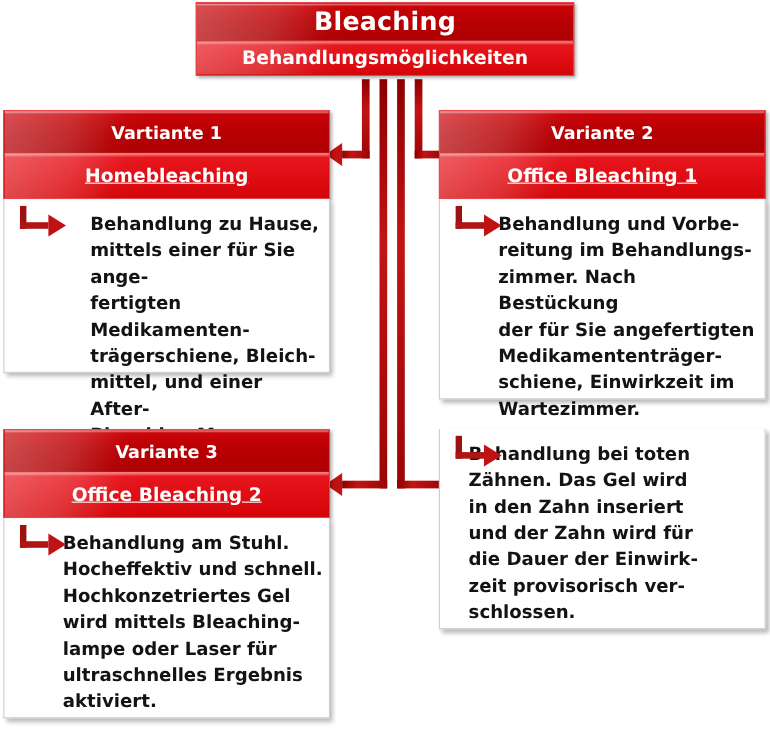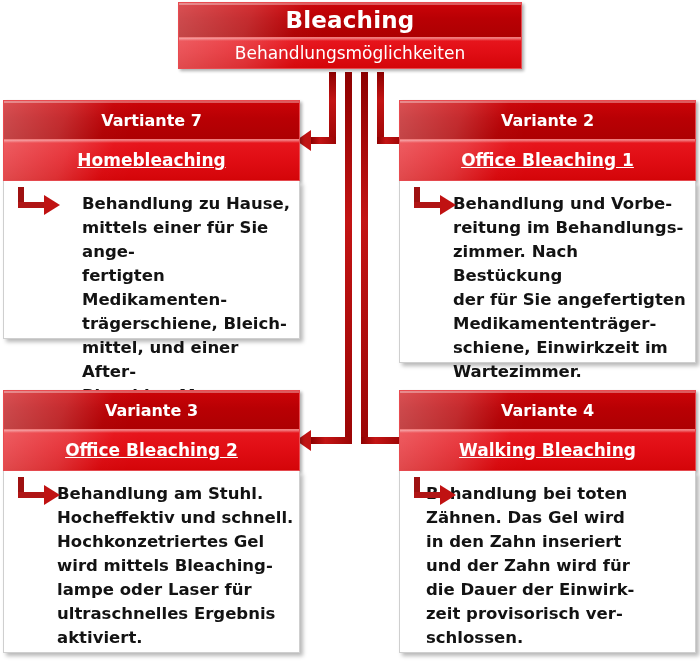--- a/index.html
+++ b/index.html
@@ -69,21 +69,21 @@
   .body p{
     margin:0;
     color:#131313;
     font-weight:bold;
     white-space:pre-line;
   }
 
   
   #title-card .row1{height:34px;font-size:23px;letter-spacing:.2px;}
   #title-card .row2{height:30px;font-size:17px;font-weight:normal;}
-  #title-card .row2 .label{font-weight:normal;}
+  #title-card .row2 .label{font-weight:bold;}
 
   
   .vcard .row1{height:38px;font-size:16px;}
   .vcard .row2{height:40px;font-size:17px;text-decoration:underline;}
 
   .arrow-in{position:absolute;}
 </style>
 </head>
 <body>
 
@@ -135,21 +135,21 @@
       </div>
       <div class="row2">
         <span class="label">Behandlungsmöglichkeiten</span>
       </div>
     </div>
   </div>
 
   <div class="card vcard" id="variant-1" style="left:3px;top:100px;width:297px;">
     <div class="hdr">
       <div class="row1">
-        <span class="label">Vartiante 7</span>
+        <span class="label">Vartiante 1</span>
       </div>
       <div class="row2">
         <span class="label">Homebleaching</span>
       </div>
     </div>
     <div class="body" style="height:158px;padding:11px 8px 8px 78px;">
       <svg class="arrow-in" style="left:14px;top:6px;" width="44" height="34" viewBox="0 0 44 34">
         <rect x="0" y="0" width="6" height="21" fill="#9e1111"></rect>
         <rect x="0" y="15" width="26" height="6" fill="#b01515"></rect>
         <polygon points="26,8 26,28 42,18" fill="#c01212"></polygon>
@@ -207,28 +207,20 @@
 Hocheffektiv und schnell.
 Hochkonzetriertes Gel
 wird mittels Bleaching-
 lampe oder Laser für
 ultraschnelles Ergebnis
 aktiviert.</p>
     </div>
   </div>
 
   <div class="card vcard" id="variant-4" style="left:399px;top:390px;width:297px;">
-    <div class="hdr">
-      <div class="row1">
-        <span class="label">Variante 4</span>
-      </div>
-      <div class="row2">
-        <span class="label">Walking Bleaching</span>
-      </div>
-    </div>
     <div class="body" style="height:182px;padding:11px 4px 8px 26px;">
       <svg class="arrow-in" style="left:14px;top:6px;" width="44" height="34" viewBox="0 0 44 34">
         <rect x="0" y="0" width="6" height="21" fill="#9e1111"></rect>
         <rect x="0" y="15" width="26" height="6" fill="#b01515"></rect>
         <polygon points="26,8 26,28 42,18" fill="#c01212"></polygon>
       </svg>
       <p style="font-size:16.5px;line-height:24px;">Behandlung bei toten
 Zähnen. Das Gel wird
 in den Zahn inseriert
 und der Zahn wird für

